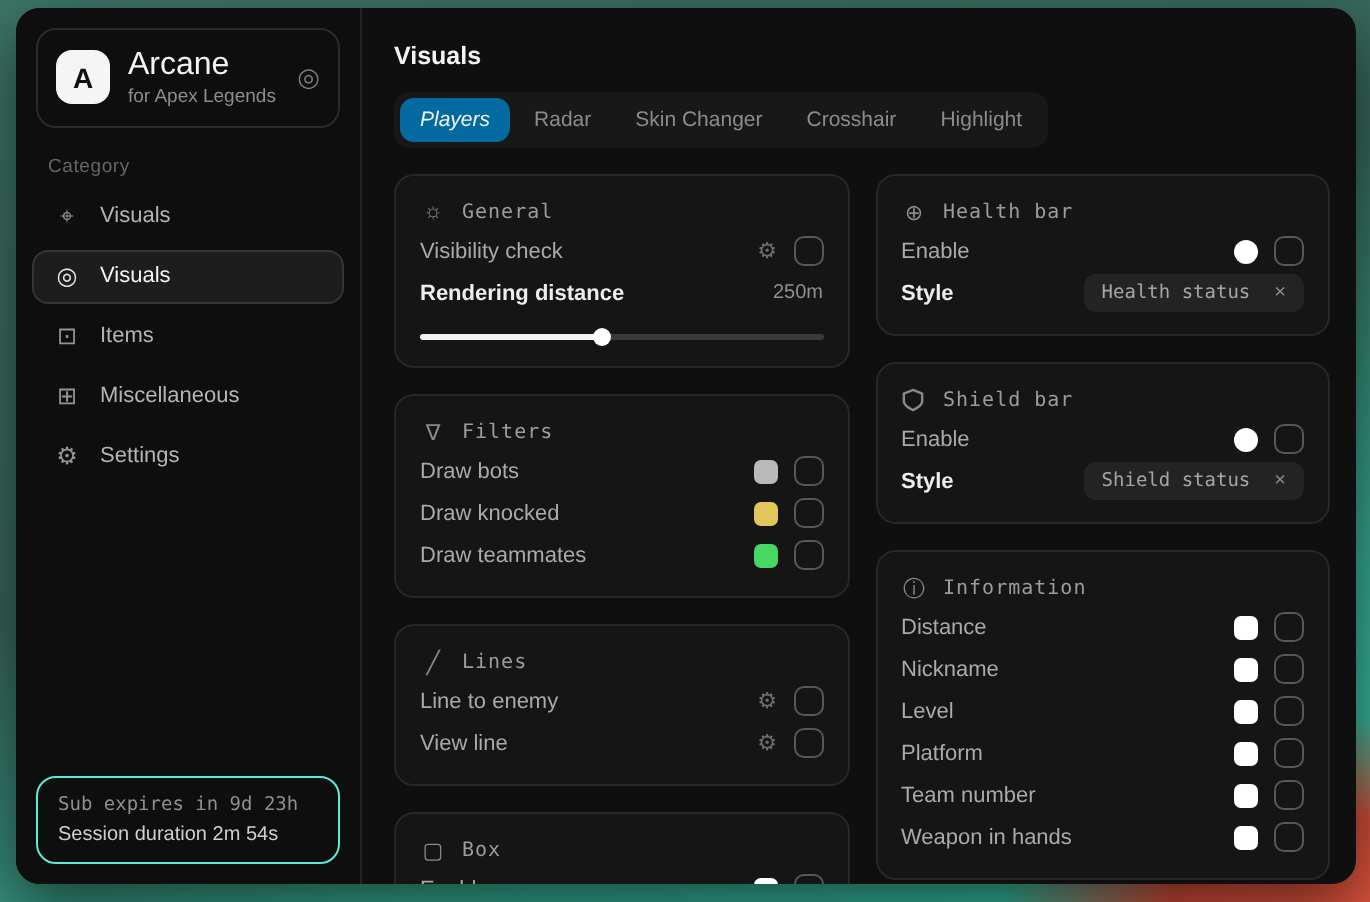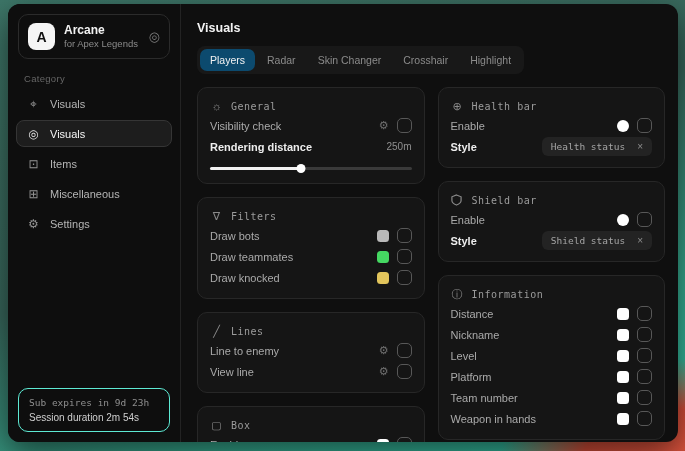--- a/index.html
+++ b/index.html
@@ -13,39 +13,39 @@
   .window {
     position:absolute; left:8px; top:4px; width:670px; height:438px;
     background:#0f0f0f; border-radius:12px; display:flex; overflow:hidden;
     box-shadow:0 12px 32px rgba(0,0,0,.55);
   }
   
   .sidebar { width:173px; flex:0 0 173px; border-right:1px solid #232323; display:flex; flex-direction:column; background:#0e0e0e; }
   .logo-card { margin:10px 10px 0 10px; border:1px solid #2b2b2b; border-radius:10px; padding:8px 9px; display:flex; align-items:center; gap:9px; }
   .logo { width:27px; height:27px; background:#f5f5f5; border-radius:8px; color:#101010; font-weight:bold; font-size:14px; display:flex; align-items:center; justify-content:center; }
   .logo-text { flex:1; line-height:1.25; }
-  .app-name { color:#f2f2f2; font-size:12px; font-weight:bold; }
+  .app-name { color:#f2f2f2; font-size:16px; font-weight:normal; }
   .app-sub { color:#8c8c8c; font-size:9.5px; }
   .logo-gear { color:#7d7d7d; font-size:13px; cursor:pointer; }
   .category { margin:14px 16px 6px 16px; color:#666; font-size:9.5px; letter-spacing:.3px; }
   .nav { display:flex; flex-direction:column; gap:3px; padding:0 8px; }
   .nav-item { display:flex; align-items:center; gap:9px; height:27px; padding:0 9px; border-radius:8px; border:1px solid transparent; color:#b5b5b5; font-size:11px; cursor:pointer; }
   .nav-item .nav-ic { width:15px; text-align:center; color:#939393; font-size:12px; }
   .nav-item.active { background:#1d1d1d; border-color:#353535; color:#f5f5f5; }
   .nav-item.active .nav-ic { color:#eaeaea; }
   .spacer { flex:1; }
   .sub-card { margin:0 10px 10px 10px; border:1px solid #5eead4; border-radius:10px; padding:8px 10px; }
   .sub-line { font-family:"DejaVu Sans Mono", monospace; color:#8f8f8f; font-size:9.5px; }
   .sub-line2 { margin-top:4px; color:#cfcfcf; font-size:10px; }
   
   .main { flex:1; padding:17px 13px 0 16px; display:flex; flex-direction:column; overflow:hidden; }
   .page-title { color:#f3f3f3; font-size:12.5px; font-weight:bold; }
   .tabs { margin-top:11px; display:inline-flex; align-self:flex-start; background:#181818; border-radius:8px; padding:3px; gap:2px; }
   .tab { font-size:10.5px; color:#8b8b8b; padding:5px 10px; border-radius:7px; cursor:pointer; white-space:nowrap; }
-  .tab.active { background:#0c4a6e; color:#f2f2f2; }
+  .tab.active { background:#0369a1; color:#f2f2f2;font-style:italic; }
   .content { margin-top:13px; display:flex; gap:13px; flex:1; overflow:hidden; }
   .col { flex:1; display:flex; flex-direction:column; gap:13px; min-width:0; }
   .panel { background:#151515; border:1px solid #272727; border-radius:10px; padding:9px 12px 10px 12px; flex:0 0 auto; }
   .panel-head { display:flex; align-items:center; gap:8px; height:18px; }
   .panel-ic { color:#8a8a8a; font-size:11px; width:13px; text-align:center; }
   .panel-title { font-family:"DejaVu Sans Mono", monospace; color:#9c9c9c; font-size:10px; letter-spacing:.5px; }
   .row { display:flex; align-items:center; justify-content:space-between; height:21px; }
   .row-label { color:#aaa; font-size:11px; white-space:nowrap; }
   .row-label.bright { color:#ededed; font-weight:bold; }
   .ctrls { display:flex; align-items:center; gap:8px; }
@@ -146,30 +146,30 @@
               <span class="panel-title">Filters</span>
             </div>
             <div class="row">
               <span class="row-label">Draw bots</span>
               <div class="ctrls">
                 <span class="swatch" style="background: rgb(185, 185, 185);"></span>
                 <span class="checkbox"></span>
               </div>
             </div>
             <div class="row">
+              <span class="row-label">Draw knocked</span>
+              <div class="ctrls">
+                <span class="swatch" style="background: rgb(226, 197, 92);"></span>
+                <span class="checkbox"></span>
+              </div>
+            </div>
+            <div class="row">
               <span class="row-label">Draw teammates</span>
               <div class="ctrls">
                 <span class="swatch" style="background: rgb(69, 216, 98);"></span>
-                <span class="checkbox"></span>
-              </div>
-            </div>
-            <div class="row">
-              <span class="row-label">Draw knocked</span>
-              <div class="ctrls">
-                <span class="swatch" style="background: rgb(226, 197, 92);"></span>
                 <span class="checkbox"></span>
               </div>
             </div>
           </section>
           <section class="panel">
             <div class="panel-head">
               <span class="panel-ic">╱</span>
               <span class="panel-title">Lines</span>
             </div>
             <div class="row">

